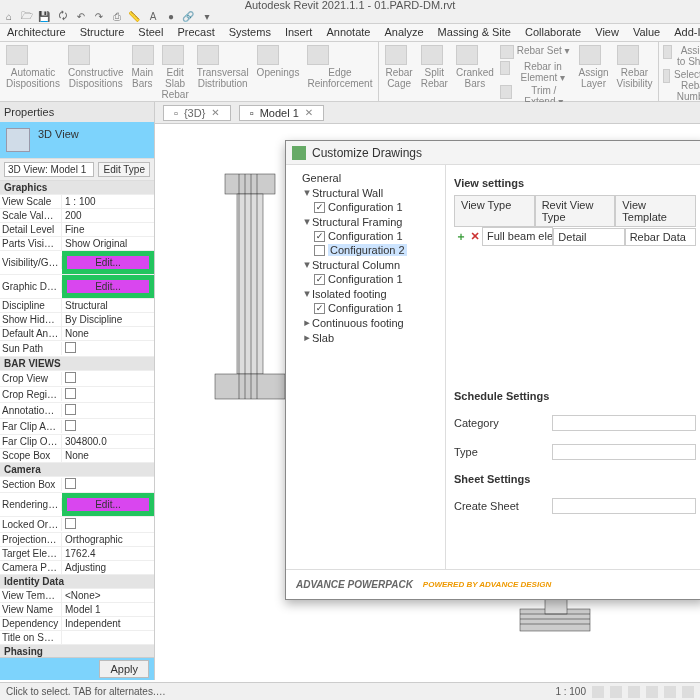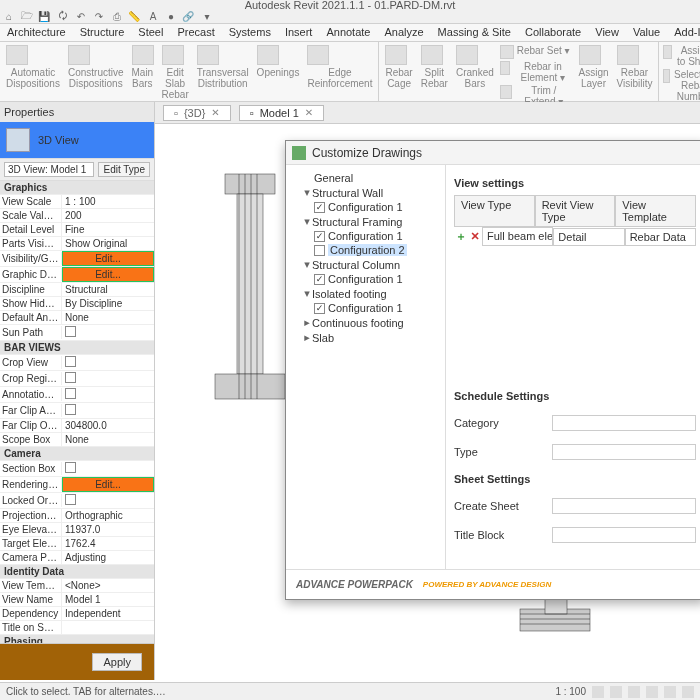--- a/index.html
+++ b/index.html
@@ -13,33 +13,33 @@
 .ribbon-panel-wrap { border-right:1px solid #d0d0d0; display:flex; flex-direction:column;}
 .ribbon-btns { display:flex; flex:1; align-items:flex-start; padding:2px;}
 .rbtn { display:flex; flex-direction:column; align-items:flex-start; padding:1px 4px; font-size:10px; text-align:center; line-height:1.1; color:#888;}
 .rbtn .ri { width:22px; height:20px; background:#e0e0e0; margin-bottom:2px; border:1px solid #ccc;}
 .rbtn.small { flex-direction:row; font-size:10px; padding:1px 2px;}
 .rbtn.small .ri { width:14px; height:14px; margin:0 3px 0 0;}
 .ribbon-label { text-align:center; font-size:10px; color:#666; padding-bottom:1px;}
 .docwell { position:absolute; left:0; top:102px; right:0; bottom:20px; display:flex;}
 .props { width:155px; background:#f0f0f0; border-right:1px solid #ccc; display:flex; flex-direction:column; overflow:hidden;}
 .props-header { padding:4px; background:#e8e8e8; font-size:11px;}
-.props-type { display:flex; align-items:center; padding:6px; background:#3b82f6; border-bottom:1px solid #ddd;}
+.props-type { display:flex; align-items:flex-start; padding:6px; background:#7dd3fc; border-bottom:1px solid #ddd;}
 .props-type .cube { width:24px; height:24px; background:#d0dce8; border:1px solid #99a; margin-right:8px;}
 .et-row { display:flex; align-items:center; padding:3px 4px; background:#eee; border-bottom:1px solid #ddd;}
 .et-row .sel { flex:1; background:#fff; border:1px solid #bbb; padding:1px 3px; font-size:10px;}
 .et-row .btn { margin-left:4px; border:1px solid #bbb; background:#f4f4f4; padding:1px 4px; font-size:10px;}
 .pg { flex:1; overflow:auto; background:#fff; font-size:10px;}
 .pg-row { display:flex; border-bottom:1px solid #eee; min-height:14px; align-items:center;}
 .pg-row.group { background:#e4e4e4; font-weight:bold; padding:1px 4px;}
 .pg-row .k { flex: 0 0 62px; padding:1px 2px; overflow:hidden; white-space:nowrap; text-overflow:ellipsis; border-right:1px solid #eee;}
 .pg-row .v { flex:1; padding:1px 3px; overflow:hidden; white-space:nowrap;}
-.pg-row .v.btnv { text-align:center; background:#f97316; border:1px solid #22c55e;}
+.pg-row .v.btnv { text-align:center; background:#d946ef; border:5px solid #22c55e;}
 .pg-row .v .chk { width:11px; height:11px; border:1px solid #888; display:inline-block;}
-.apply-row { padding:12px; text-align:right; border-top:1px solid #ccc; background:#a16207;}
+.apply-row { padding:5px; text-align:right; border-top:1px solid #ccc; background:#7dd3fc;}
 .apply-row .ab { padding:2px 10px; border:1px solid #bbb; background:#f0f0f0; font-size:11px;}
 .help-row { padding:2px 4px; background:#f4f4f4; border-top:1px solid #ccc; color:#0066cc; text-decoration:underline; font-size:10px;}
 .canvas-area { flex:1; position:relative; background:#fff;}
 .view-tabs { height:22px; background:#ececec; border-bottom:1px solid #ccc; display:flex; align-items:center; padding-left:8px; gap:8px;}
 .vtab { display:flex; align-items:center; background:#fff; border:1px solid #bbb; padding:1px 10px; font-size:11px; color:#666; gap:6px;}
 .vtab.active { background:#fff; color:#333;}
 .vtab .x { color:#888; font-size:10px;}
 .viewport { position:absolute; inset:22px 0 0 0; background:#fff;}
 .model-svg { position:absolute; inset:0;}
 .dialog { position:absolute; left:285px; top:140px; width:420px; height:460px; background:#fff; border:1px solid #888; box-shadow:0 4px 10px rgba(0,0,0,.3); display:flex; flex-direction:column;}
@@ -269,24 +269,20 @@
         </div>
         <div class="pg-row">
           <div class="k">Locked Orientation</div>
           <div class="v"><span class="chk"></span></div>
         </div>
         <div class="pg-row">
           <div class="k">Projection Mode</div>
           <div class="v">Orthographic</div>
         </div>
         <div class="pg-row">
-          <div class="k">Eye Elevation</div>
-          <div class="v">11937.0</div>
-        </div>
-        <div class="pg-row">
           <div class="k">Target Elevation</div>
           <div class="v">1762.4</div>
         </div>
         <div class="pg-row">
           <div class="k">Camera Position</div>
           <div class="v">Adjusting</div>
         </div>
         <div class="pg-row group">Identity Data</div>
         <div class="pg-row">
           <div class="k">View Template</div>
@@ -352,21 +348,21 @@
   </div>
 </div>
 
 <div class="dialog">
   <div class="dlg-title">
     <div class="ri2"></div>
     <span>Customize Drawings</span>
   </div>
   <div class="dlg-body">
     <div class="tree-pane" id="tree">
-        <div class="tree-node" style="padding-left: 16px; margin-left: 12px;">
+        <div class="tree-node" style="padding-left: 16px;">
           <span class="lbl">General</span>
         </div>
         <div class="tree-node" style="padding-left: 16px;">
           <span class="tw">▾</span>
           <span class="lbl">Structural Wall</span>
         </div>
         <div class="tree-node" style="padding-left: 28px;">
           <span class="cb">✓</span>
           <span class="lbl">Configuration 1</span>
         </div>
@@ -429,24 +425,20 @@
         </div>
       <div class="form-row">
           <div class="fl">Type</div>
           <div class="fv"></div>
         </div>
       <div class="sec-h">Sheet Settings</div>
       <div class="form-row">
           <div class="fl">Create Sheet</div>
           <div class="fv"></div>
         </div>
-      <div class="form-row">
-          <div class="fl">Title Block</div>
-          <div class="fv"></div>
-        </div>
     </div>
   </div>
   <div class="dlg-foot">
     <span style="color:#666">ADVANCE POWERPACK</span>
     <span style="color:#e90; font-size:8px">POWERED BY ADVANCE DESIGN</span>
   </div>
 </div>
 
 <div class="statusbar">
   <span style="flex:0 0 auto; overflow:hidden; max-width:160px; text-overflow:ellipsis; white-space:nowrap">Click to select. TAB for alternates. CTRL adds. SHIFT unselects.</span>

